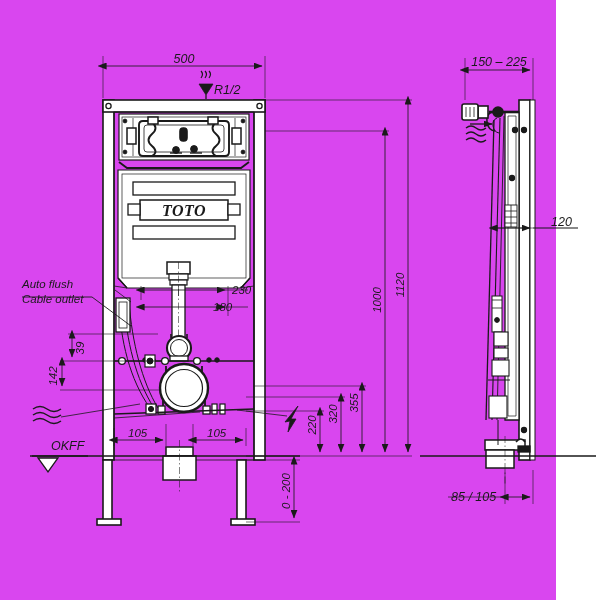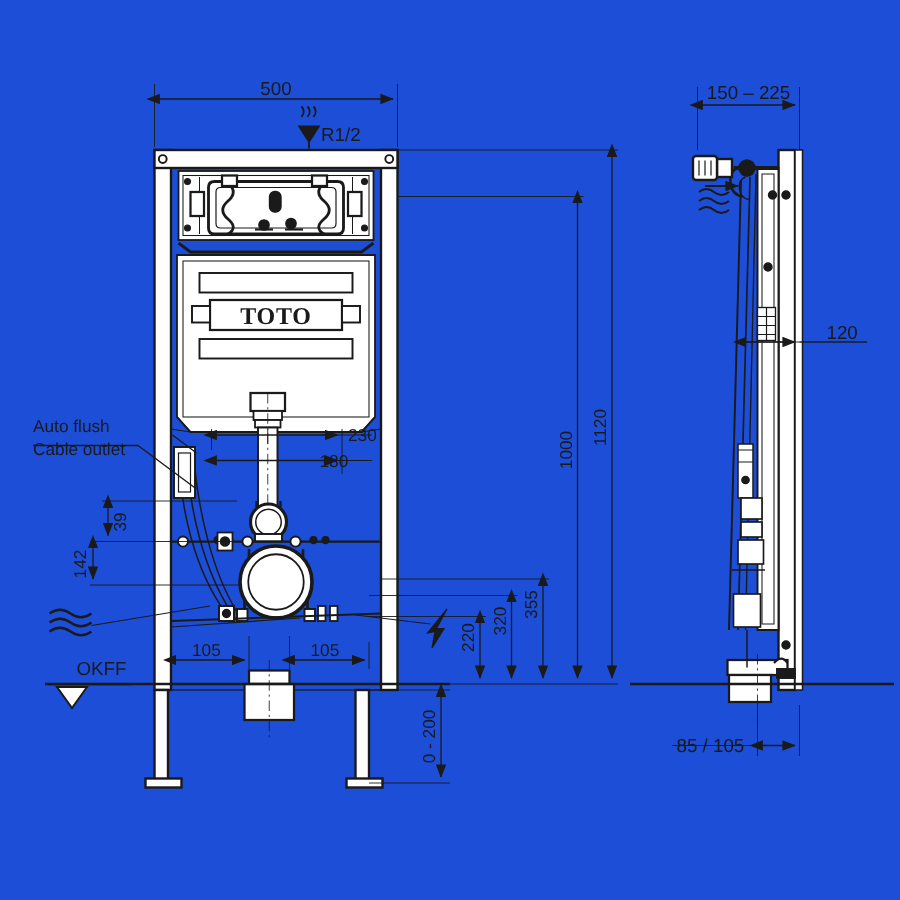--- a/index.html
+++ b/index.html
@@ -1,17 +1,17 @@
 <!DOCTYPE html>
 <html><head>
 <meta charset="utf-8">
 <style>
   html,body{margin:0;padding:0;background:#ffffff;}
   body{width:600px;height:600px;font-family:"Liberation Sans",sans-serif;overflow:hidden;}
-  #stage{position:relative;width:600px;height:600px;background:#1d4ed8;}
+  #stage{position:relative;width:556px;height:600px;background:#d946ef;font-style:italic;}
   svg{display:block;}
   .lbl{font-family:"Liberation Sans",sans-serif;font-size:11.5px;fill:#1a1a1a;}
   .lbl-big{font-family:"Liberation Sans",sans-serif;font-size:12.5px;fill:#1a1a1a;}
 </style>
 </head>
 <body>
 
 <div id="stage">
 <svg width="600" height="600" viewBox="0 0 600 600">
   <defs>

